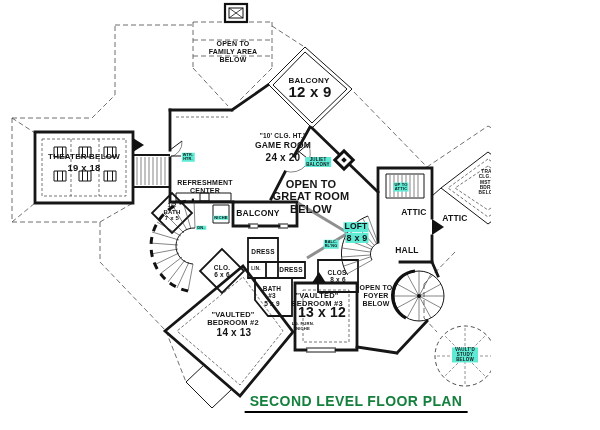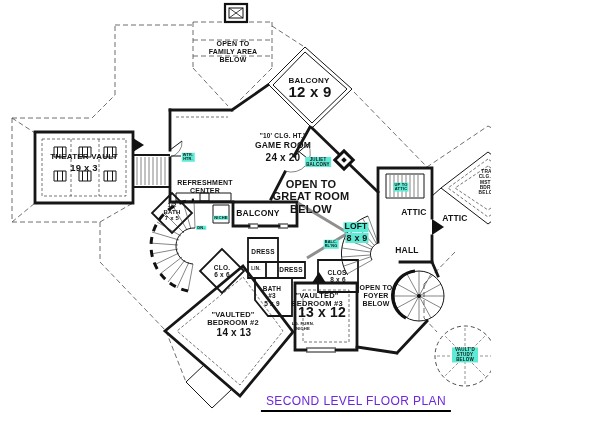--- a/index.html
+++ b/index.html
@@ -9,21 +9,21 @@
   }
   .plan svg{position:absolute;left:0;top:0;}
   .lbl{
     position:absolute;transform:translate(-50%,-50%);
     font-weight:bold;color:#141414;text-align:center;
     white-space:pre-line;line-height:1.12;letter-spacing:.2px;
   }
   .bg{background:#5eead4;padding:0 1px;}
   .plan-title{
     position:absolute;transform:translate(-50%,-50%);
-    font-weight:normal;font-size:12px;letter-spacing:.4px;color:#6d28d9;
+    font-weight:bold;font-size:14px;letter-spacing:.4px;color:#15803d;
     border-bottom:2.2px solid #000;padding:0 5px 2px;white-space:nowrap;
   }
   
   .rd{stroke:#4a4a4a;stroke-width:.8;fill:none;stroke-dasharray:5 3;}
   .d1{stroke:#3a3a3a;stroke-width:.7;fill:none;stroke-dasharray:3 2;}
   .w3{stroke:#161616;stroke-width:2.8;fill:none;stroke-linecap:square;}
   .w2{stroke:#161616;stroke-width:1.8;fill:none;}
   .w1{stroke:#161616;stroke-width:1;fill:none;}
   .t6{stroke:#333;stroke-width:.6;fill:none;}
   .gray{stroke:#8f8f8f;stroke-width:3;fill:none;}
@@ -173,22 +173,22 @@
       <rect x="-4.5" y="-4.5" width="9" height="9" fill="#fff"></rect>
       <rect x="-1.8" y="-1.8" width="3.6" height="3.6" fill="#111"></rect>
     </g>
   </svg>
 
   <div class="lbl" style="left:233px;top:52px;font-size:7px">OPEN TO
 FAMILY AREA
 BELOW</div>
   <div class="lbl" style="left:309px;top:81px;font-size:8px">BALCONY</div>
   <div class="lbl" style="left:310px;top:92px;font-size:15px">12 x 9</div>
-  <div class="lbl" style="left:84px;top:157px;font-size:8px">THEATER VAULT</div>
-  <div class="lbl" style="left:84px;top:168px;font-size:9.5px">19 x 3</div>
+  <div class="lbl" style="left:84px;top:157px;font-size:8px">THEATER BELOW</div>
+  <div class="lbl" style="left:84px;top:168px;font-size:9.5px">19 x 18</div>
   <div class="lbl" style="left:283px;top:136px;font-size:6.5px">"10' CLG. HT."</div>
   <div class="lbl" style="left:283px;top:146px;font-size:8.5px">GAME ROOM</div>
   <div class="lbl" style="left:283px;top:158px;font-size:10px">24 x 20</div>
   <div class="lbl" style="left:205px;top:187px;font-size:7px">REFRESHMENT
 CENTER</div>
   <div class="lbl bg" style="left:221px;top:218px;font-size:4px">NICHE</div>
   <div class="lbl" style="left:258px;top:214px;font-size:8.5px">BALCONY</div>
   <div class="lbl bg" style="left:318px;top:162px;font-size:4.5px">JULIET
 BALCONY</div>
   <div class="lbl" style="left:311px;top:196px;font-size:11px">OPEN TO

